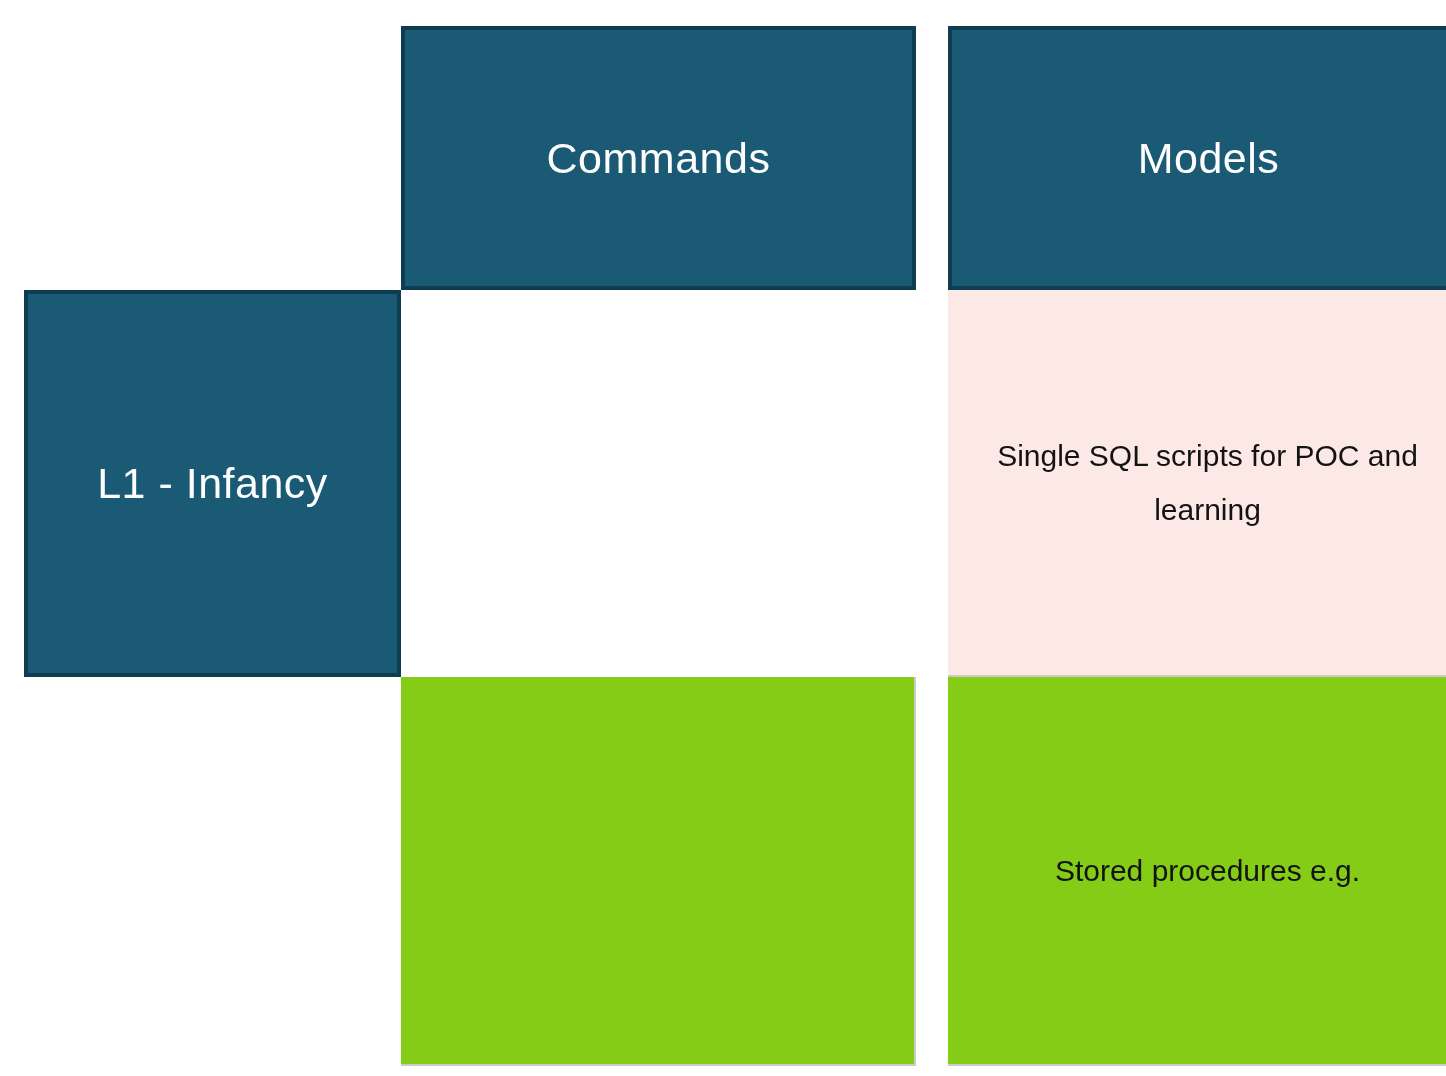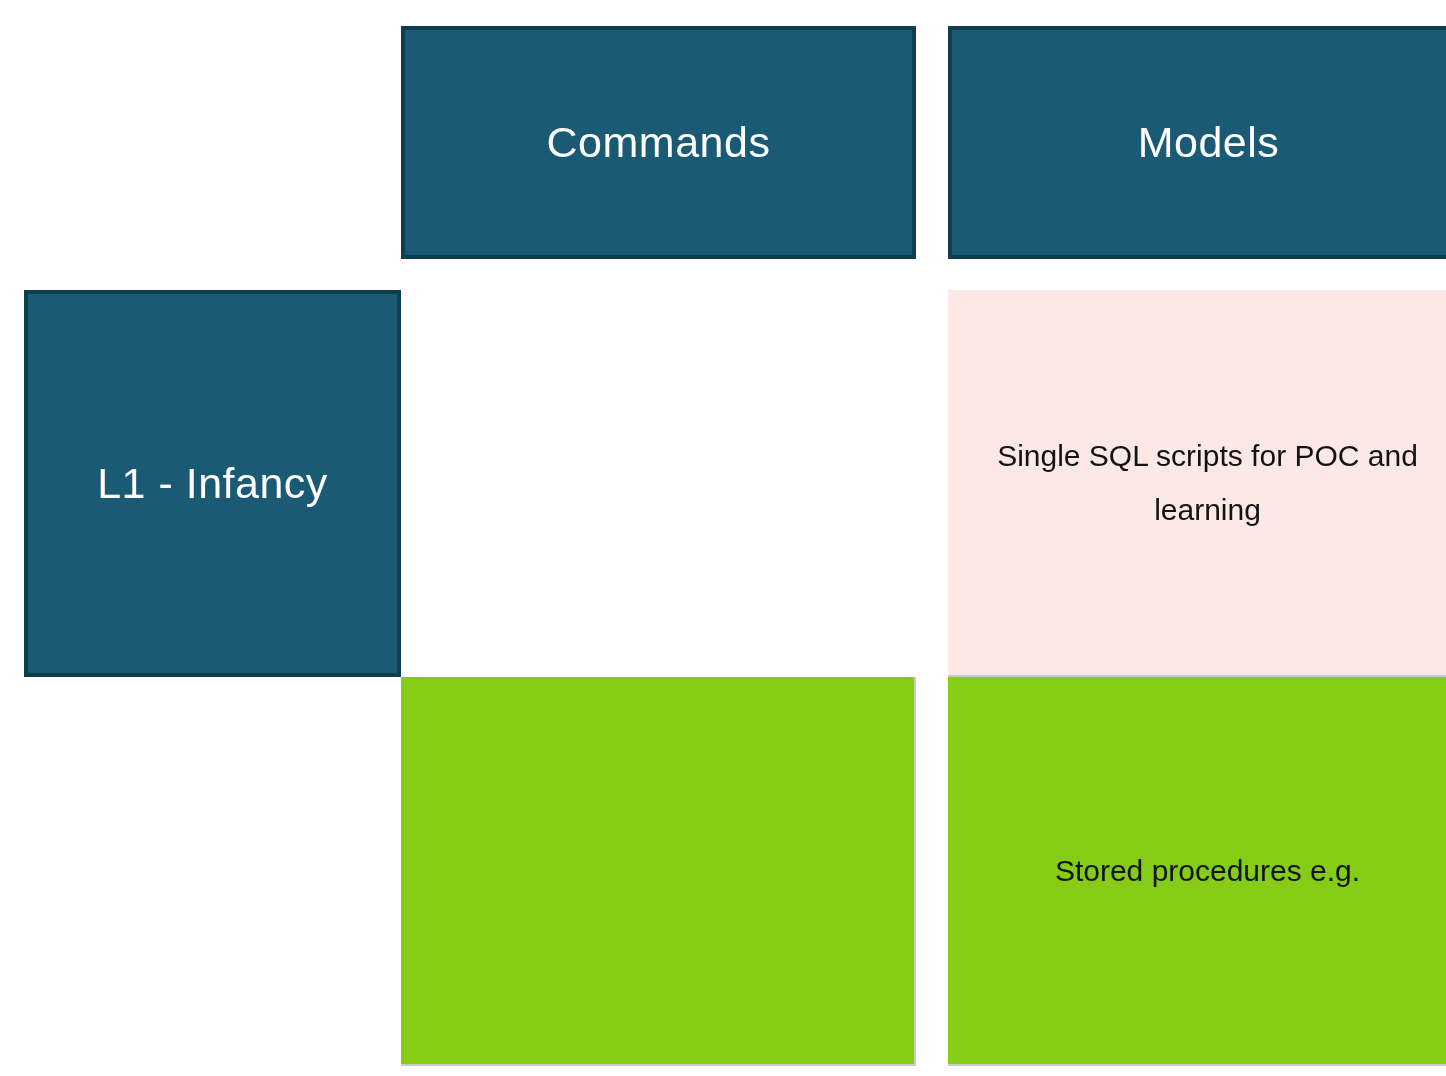--- a/index.html
+++ b/index.html
@@ -36,21 +36,21 @@
     color: #131313;
     line-height: 1.8;
     border-right: 2px solid #CBCBCB;
     border-bottom: 2px solid #CBCBCB;
   }
   .pink { background: #FCE9E5; }
   .white-cell { background: #84cc16; }
   .txt { max-width: 460px; display: inline-block; }
 
   
-  .r0 { top: 26px;  height: 233px; }
+  .r0 { top: 26px;  height: 264px; }
   .r1 { top: 290px; height: 387px; }
   .r2 { top: 677px; height: 389px; }
   .c0 { left: 24px;  width: 377px; }
   .c1 { left: 401px; width: 515px; }
   .c2 { left: 948px; width: 521px; justify-content: center; }
 </style>
 </head>
 <body>
 
 <div class="canvas">

